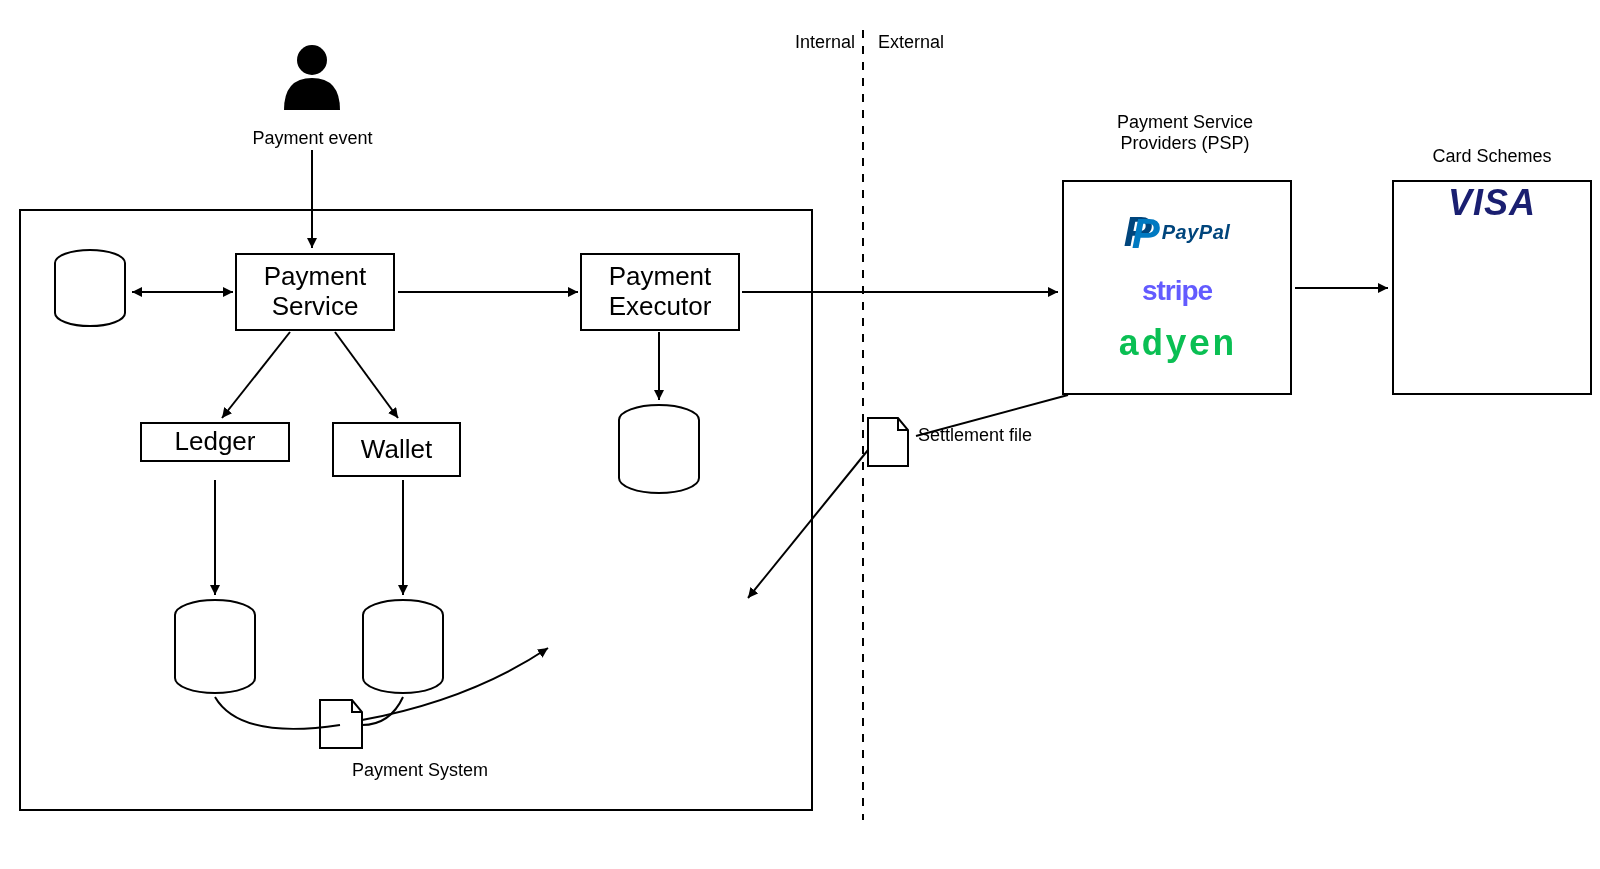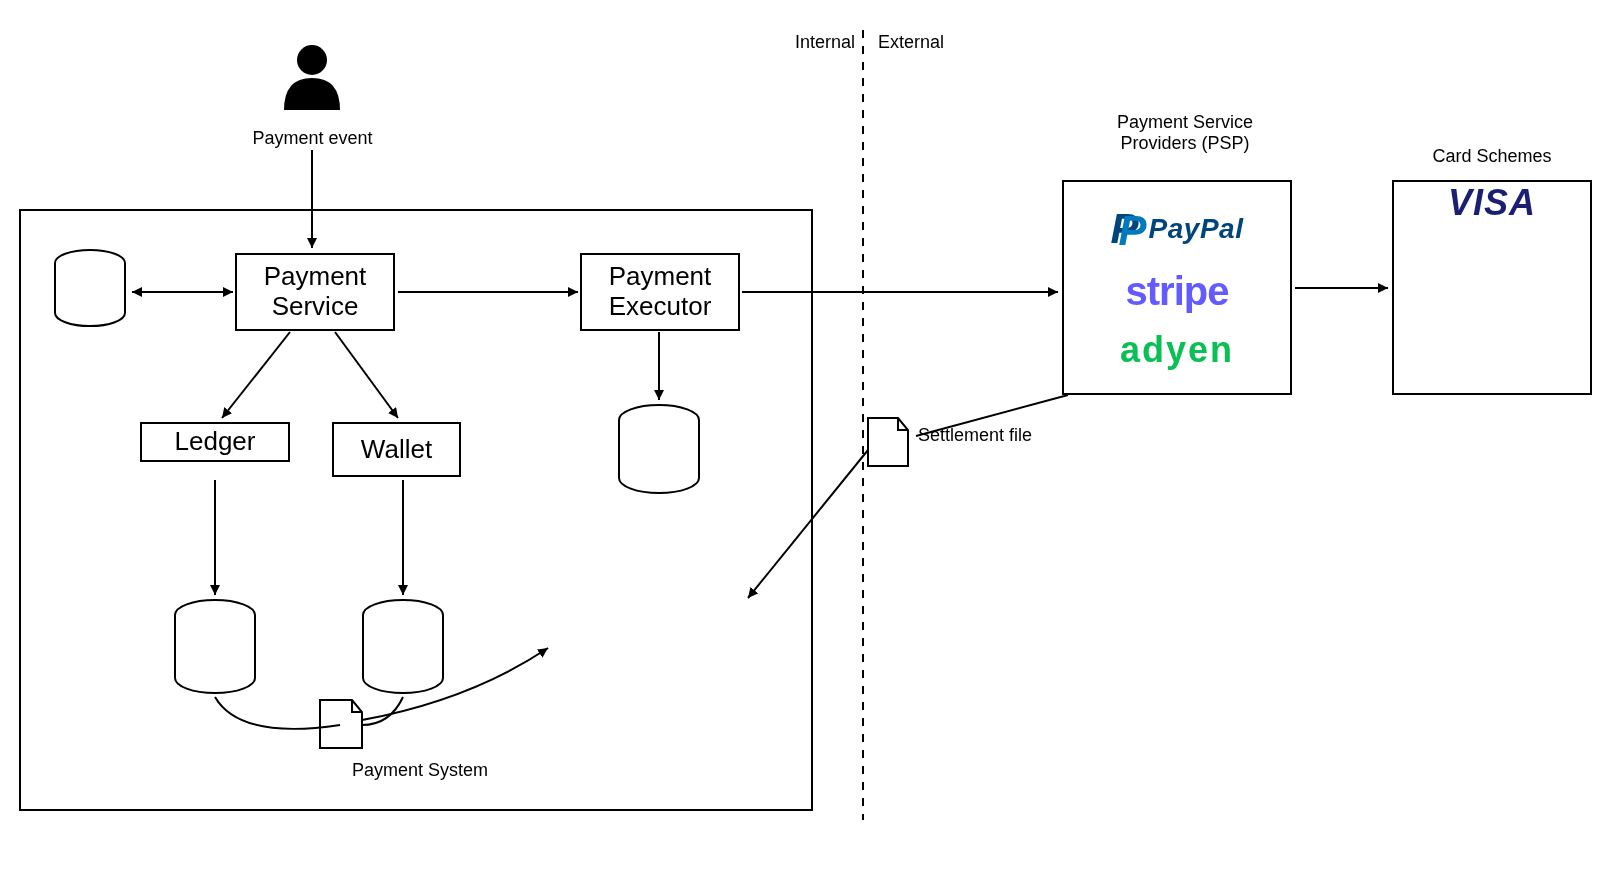--- a/index.html
+++ b/index.html
@@ -101,24 +101,24 @@
   <div class="box" style="left:332px;top:422px;width:129px;height:55px">Wallet</div>
   <div class="label" style="left:295px;top:760px;width:250px">Payment System</div>
 
   <div class="label" style="left:918px;top:425px">Settlement file</div>
 
   <div class="label" style="left:1045px;top:112px;width:280px;white-space:pre-line">Payment Service
 Providers (PSP)</div>
   <div class="box" style="left:1062px;top:180px;width:230px;height:215px;flex-direction:column;justify-content:space-evenly;padding:8px 0">
      <div style="display:flex;align-items:center;gap:6px">
         <span style="font-size:42px;font-weight:900;font-style:italic;color:#00457C;position:relative">P<span style="position:absolute;left:8px;top:2px;color:#0079C1">P</span></span>
-        <span class="psp-logo" style="color:#00457C;font-style:italic;font-size:28px;margin-left:4px">PayPal</span>
+        <span class="psp-logo" style="color:#00457C;font-style:italic;font-size:20px;margin-left:4px">PayPal</span>
      </div>
-     <div class="psp-logo" style="color:#635BFF;font-size:40px;letter-spacing:-1px">stripe</div>
-     <div class="psp-logo" style="color:#0ABF53;font-size:36px;font-family:Liberation Sans, sans-serif;letter-spacing:2px">adyen</div>
+     <div class="psp-logo" style="color:#635BFF;font-size:28px;letter-spacing:-1px">stripe</div>
+     <div class="psp-logo" style="color:#0ABF53;font-size:36px;font-family:Liberation Mono, monospace;letter-spacing:2px">adyen</div>
   </div>
 
   <div class="label" style="left:1392px;top:146px;width:200px">Card Schemes</div>
   <div class="box" style="left:1392px;top:180px;width:200px;height:215px;flex-direction:column;justify-content:flex-start">
      <div style="font-size:36px;font-weight:900;font-style:italic;color:#1A1F71;letter-spacing:1px">VISA</div>
   </div>
 
 </div>
 
 </body></html>

